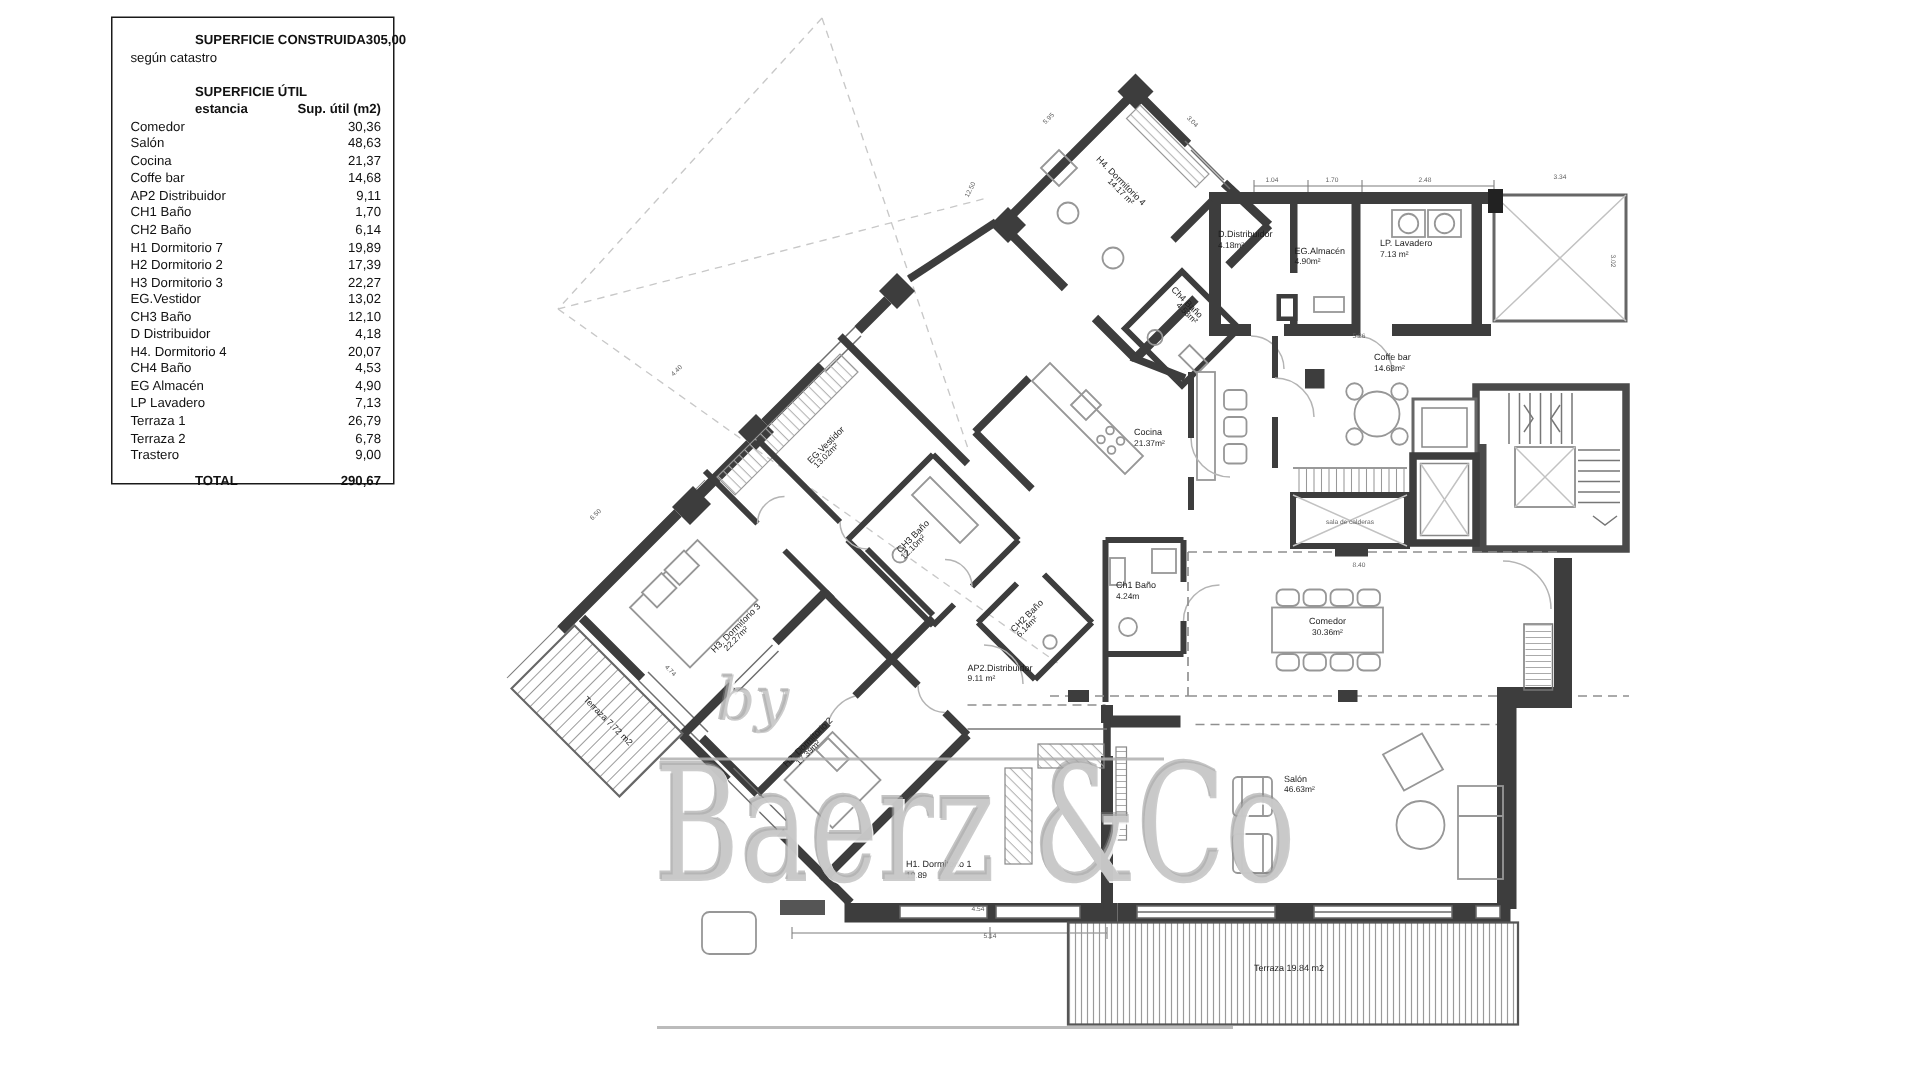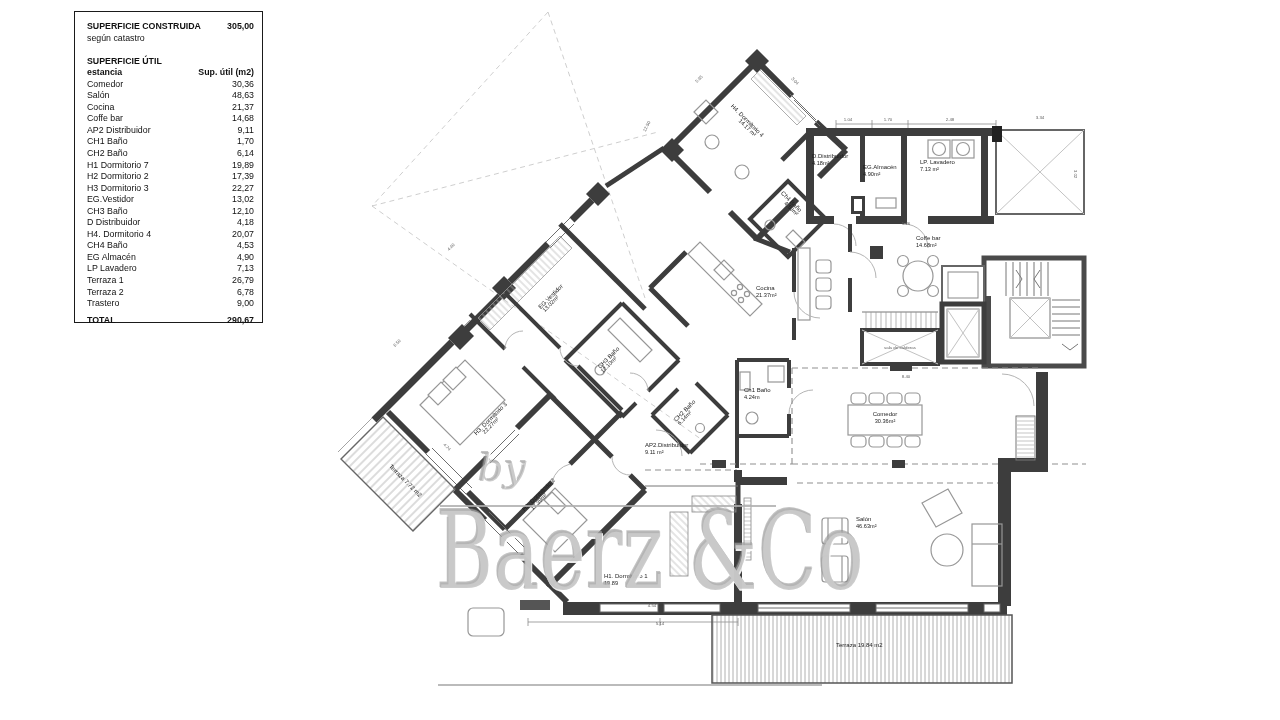--- a/index.html
+++ b/index.html
@@ -5,21 +5,21 @@
   html,body{margin:0;padding:0;background:#ffffff;}
   .stage{position:relative;width:1280px;height:720px;background:#fff;overflow:hidden;
          font-family:"Liberation Sans",sans-serif;}
   svg{position:absolute;left:0;top:0;z-index:1;}
   
   .legend{position:absolute;left:74px;top:11px;width:189px;height:312px;z-index:3;
           border:1px solid #1a1a1a;background:#fff;box-sizing:border-box;
           padding:9px 8px 0 12px;font-size:8.8px;line-height:11.55px;color:#111;}
   .lrow{display:flex;justify-content:space-between;white-space:nowrap;}
   .lrow .num{}
-  .lbold{font-weight:bold;}
+  .lbold{font-weight:bold;margin-left:43px;}
   .lgap{height:11.55px;}
   .lgap-s{height:5px;}
   
   .wm{position:absolute;z-index:2;color:rgba(172,172,172,0.62);
       text-shadow:1.5px 1.5px 0 rgba(255,255,255,0.9),-1px -1px 0 rgba(125,125,125,0.45);
       font-family:"DejaVu Serif","Liberation Serif",serif;white-space:nowrap;pointer-events:none;}
   .wm-by{left:478px;top:444px;font-size:40px;font-style:italic;}
   .wm-brand{left:436px;top:497px;font-size:108px;line-height:1;
             transform:scaleX(0.72);transform-origin:0 0;}
   .wm-tag{left:441px;top:633px;font-size:33px;letter-spacing:10px;}

